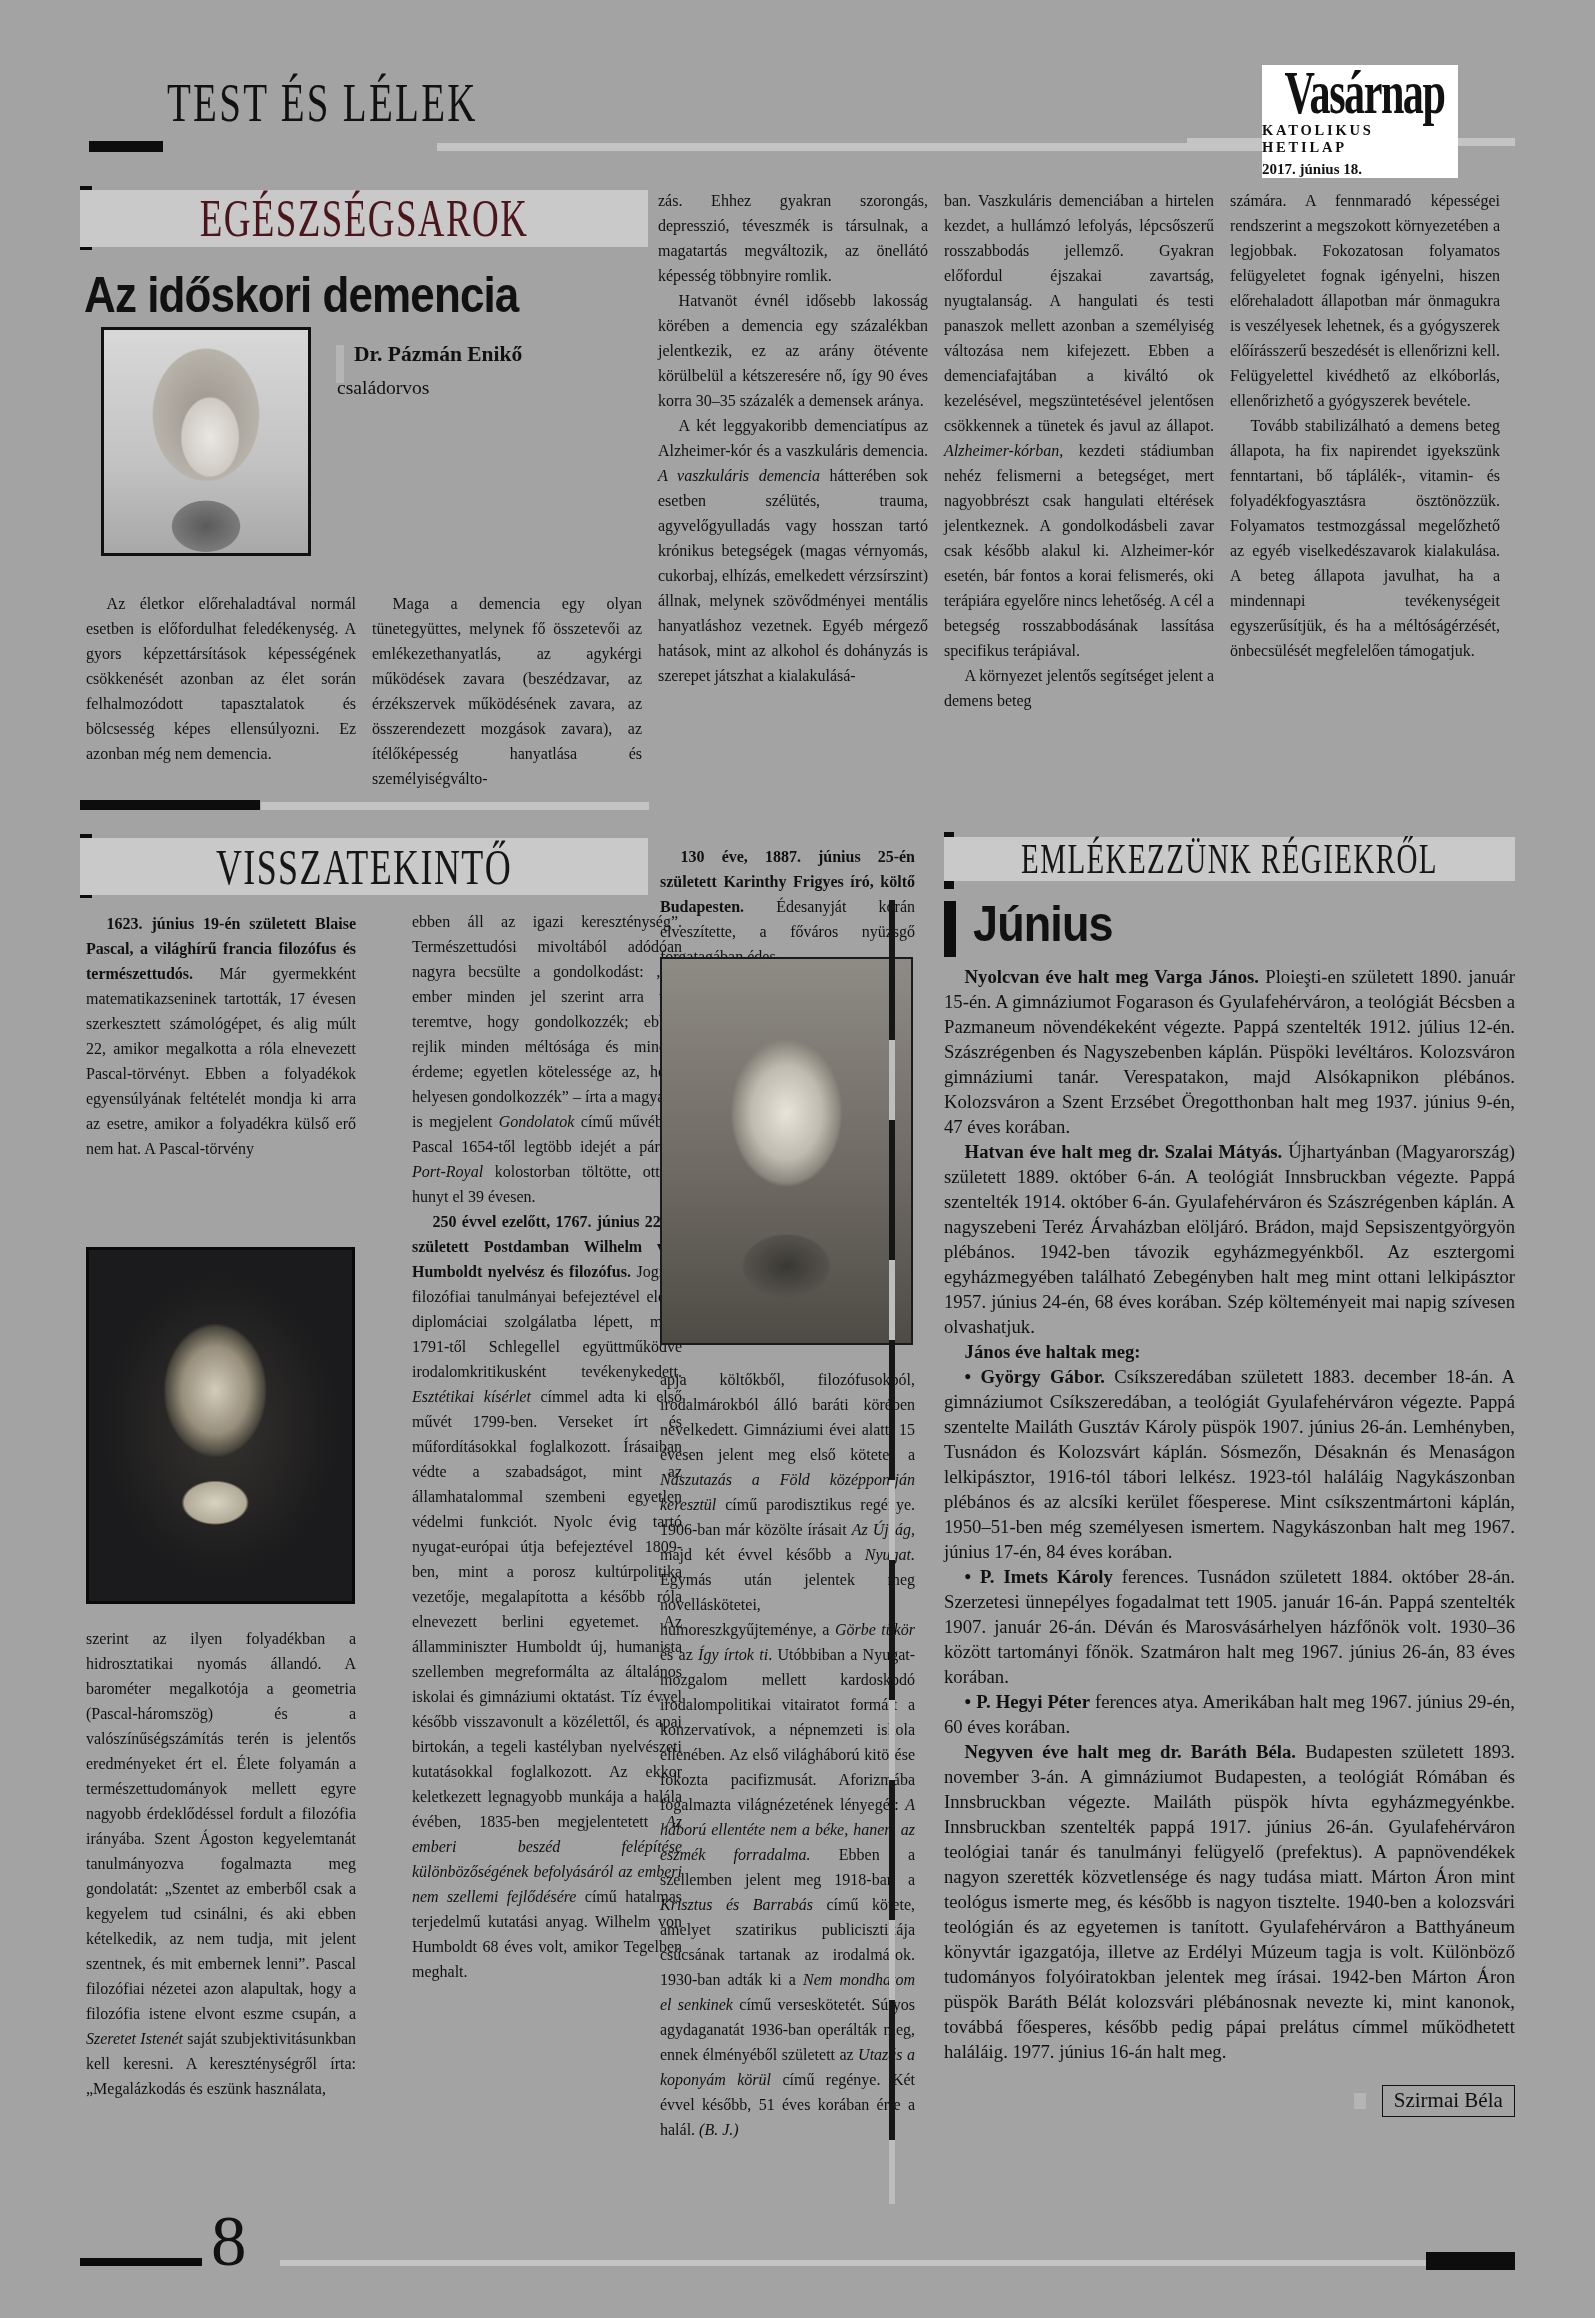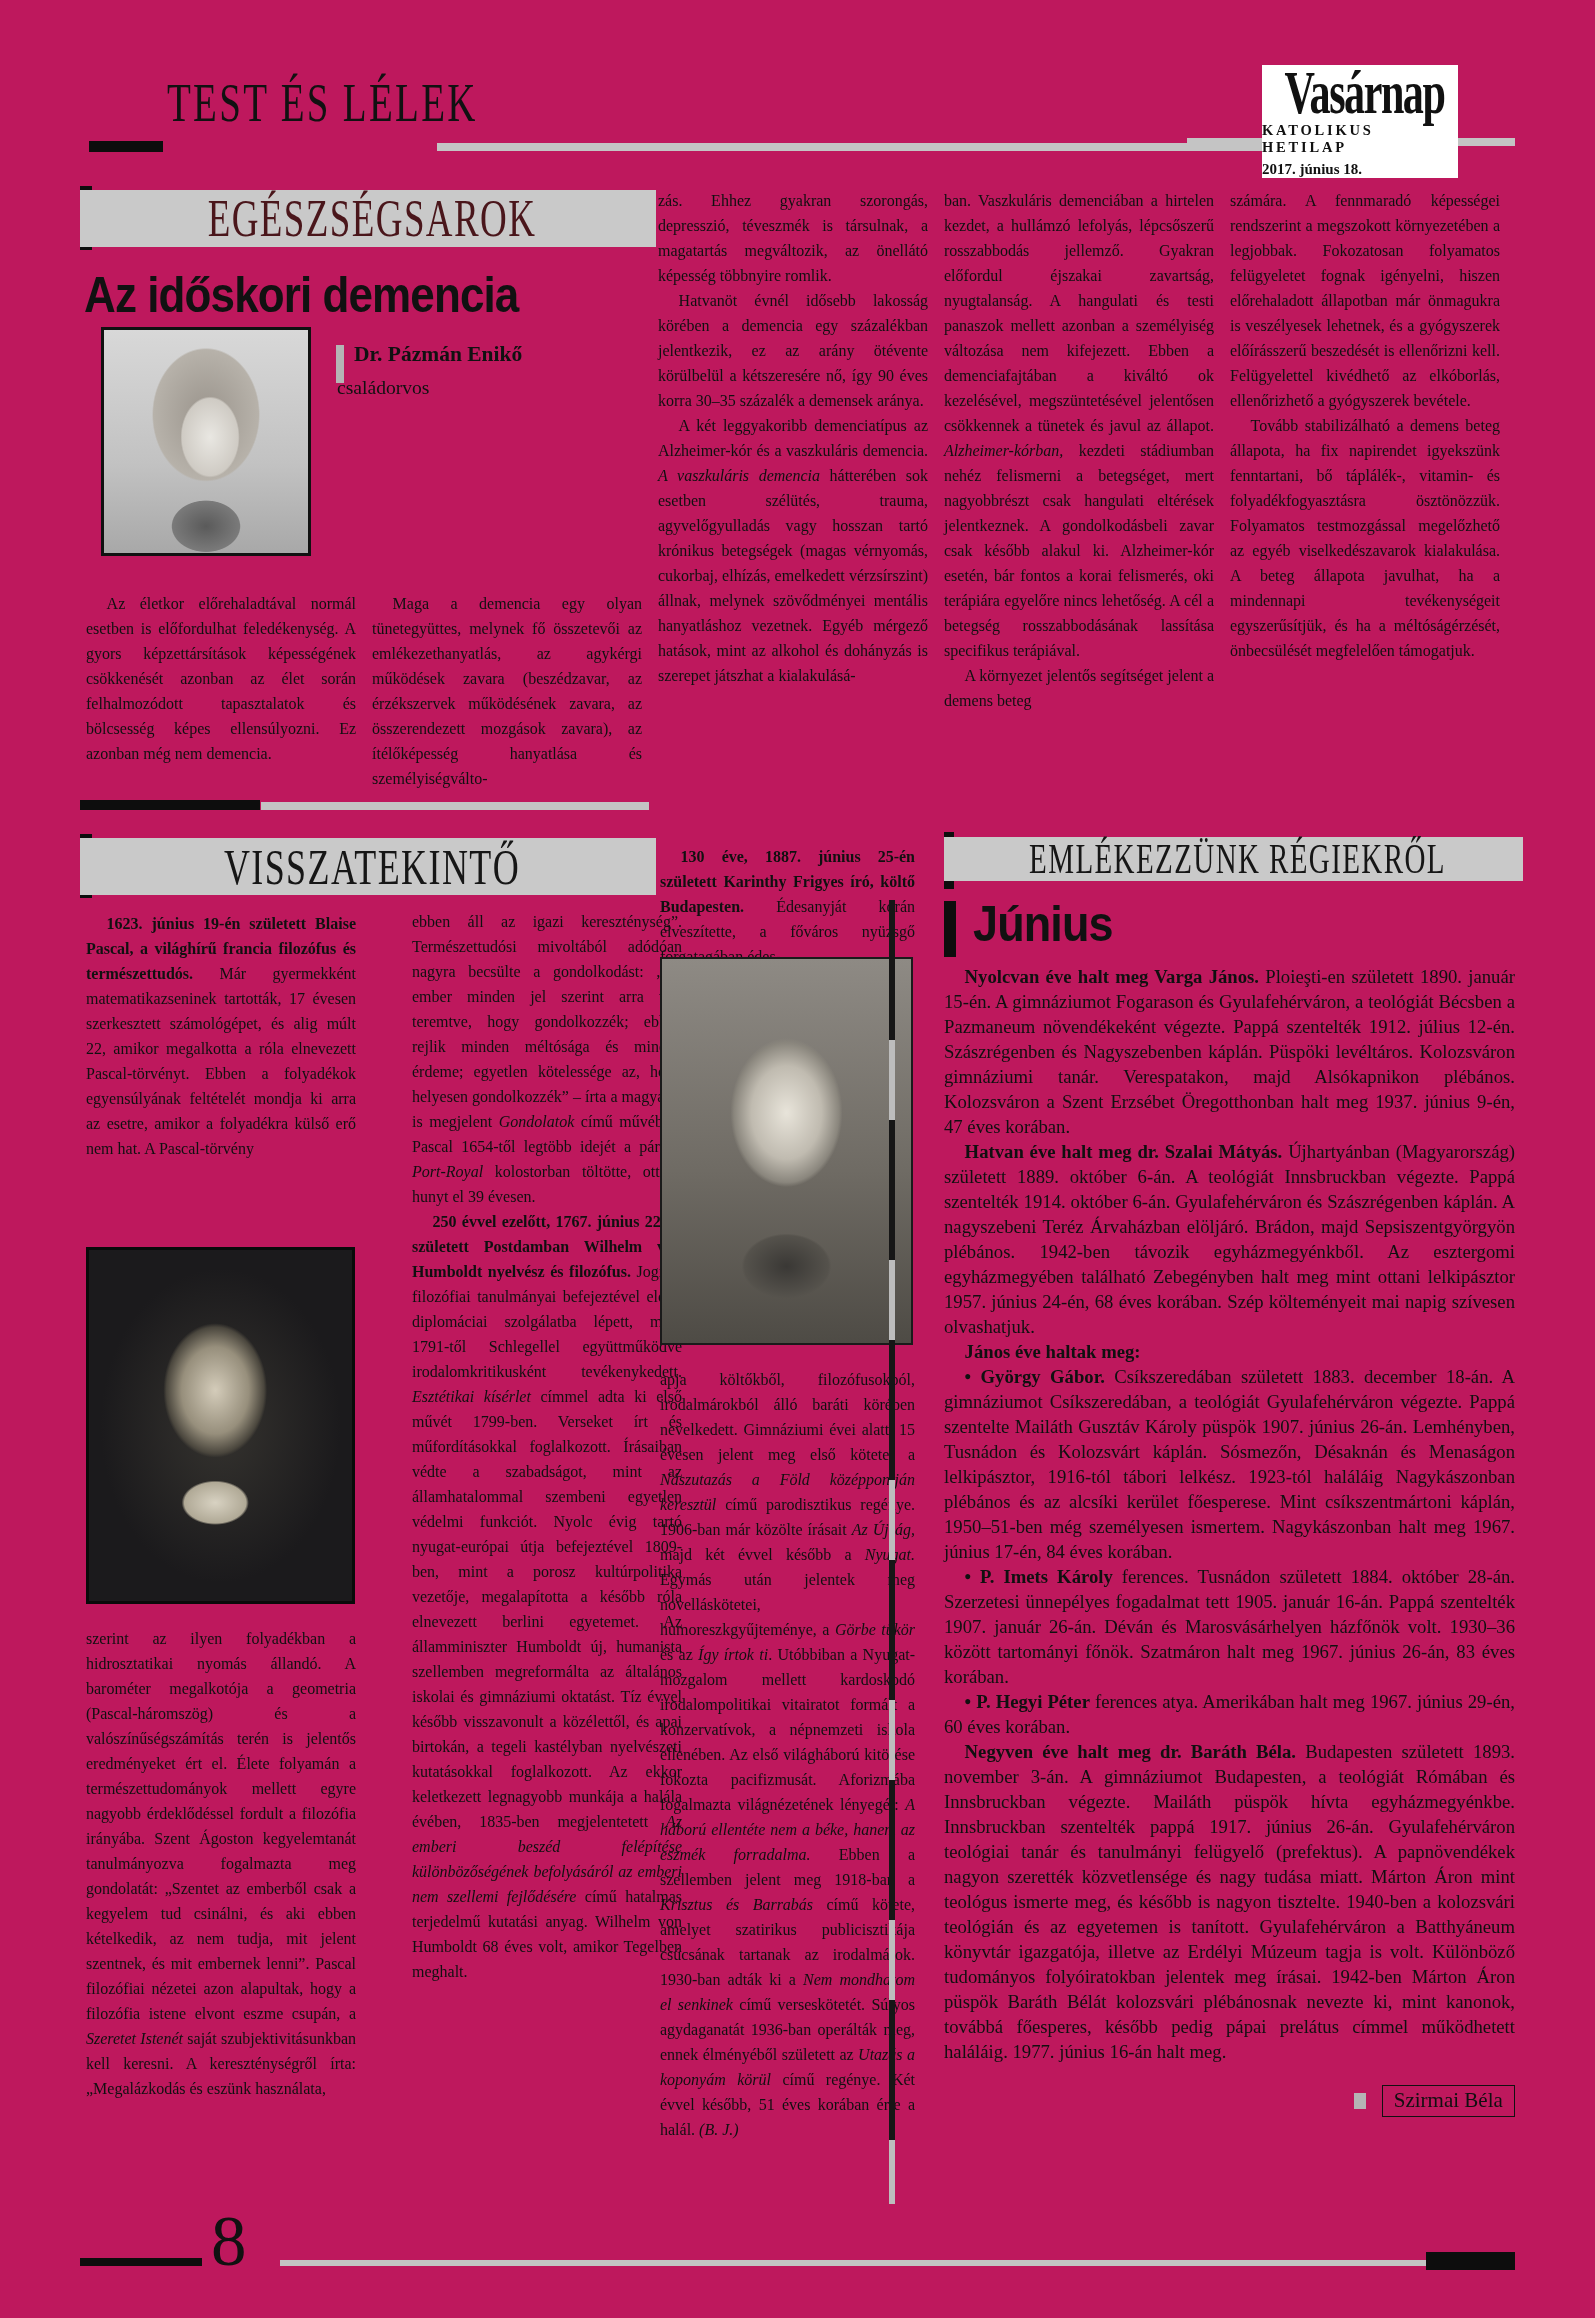--- a/index.html
+++ b/index.html
@@ -1,34 +1,34 @@
 <!DOCTYPE html>
 <html lang="hu" style="font-size:7.5px"><head>
 <meta charset="utf-8">
 <style>
   html,body{margin:0;padding:0;background:#6e6e6e;}
-  #page{position:relative;width:1595px;height:2319px;background:#be185d;
+  #page{position:relative;width:1595px;height:2319px;background:#a3a3a3;
         font-family:"Liberation Serif",serif;color:#111;overflow:hidden;}
   .abs{position:absolute;}
   .cond{display:inline-block;transform:scaleY(1.42);transform-origin:center;}
   .b{font-weight:700;}
   .i{font-style:italic;}
 
   
   #mast-rule-left{left:89px;top:141px;width:74px;height:11.2px;background:#0d0d0d;}
   #mast-title{left:167px;top:79px;font-size:39px;letter-spacing:2.3px;white-space:nowrap;}
   #mast-rule-right{left:437px;top:143px;width:841px;height:7.5px;background:#c4c4c4;}
   #brand-rule{left:1187px;top:138px;width:328px;height:7.5px;background:#c4c4c4;}
   #brand{left:1262px;top:65px;width:196px;background:#ffffff;}
   #brand-name{font-size:54px;font-weight:700;display:inline-block;transform:scale(.78,1.12);letter-spacing:-1.9px;line-height:56px;}
   #brand-tagline{font-size:14.5px;font-weight:700;letter-spacing:2.8px;margin-top:0.9px;}
   #brand-date{font-size:15px;margin-top:4.7px;font-weight:bold;}
 
   
-  .banner{background:#c9c9c9;display:flex;align-items:center;justify-content:center;padding-left:8px;}
+  .banner{background:#c9c9c9;display:flex;align-items:center;justify-content:center;}
   .banner-bar{position:absolute;width:12px;background:#0d0d0d;}
   #health-banner{left:80px;top:190px;width:568px;height:57px;}
   #health-banner-bar{left:80px;top:186px;height:64px;}
   #health-banner .banner-text{font-size:37px;color:#4a161b;letter-spacing:1.4px;}
   #v-banner{left:80px;top:838px;width:568px;height:57px;}
   #v-banner-bar{left:80px;top:834px;height:64px;}
   #v-banner .banner-text{font-size:36px;color:#161616;letter-spacing:1.4px;}
   #r-banner{left:944px;top:837px;width:571px;height:44px;}
   #r-banner-bar{left:944px;top:832px;height:57px;width:10.3px;}
   #r-banner .banner-text{font-size:29px;color:#161616;letter-spacing:1.4px;}

